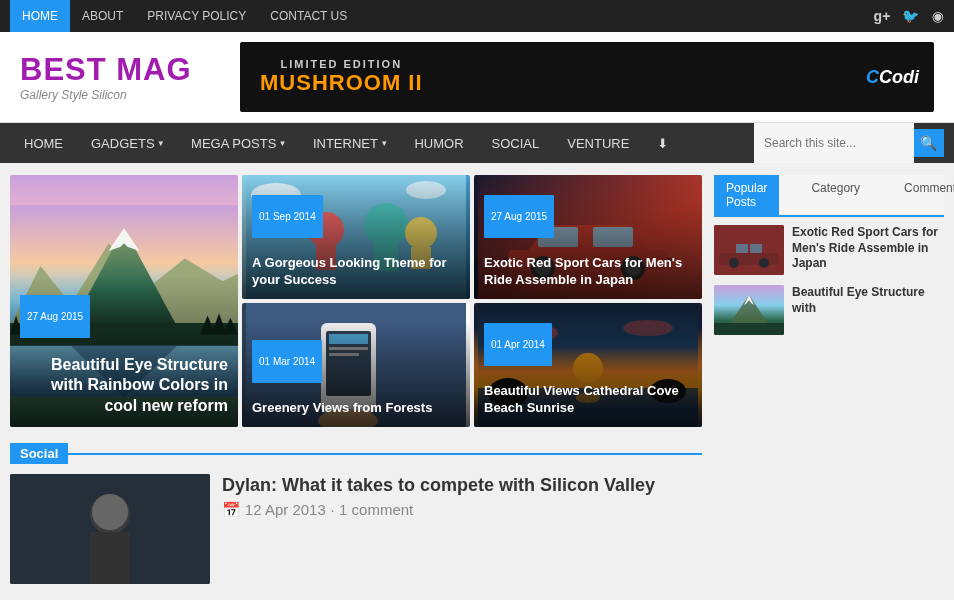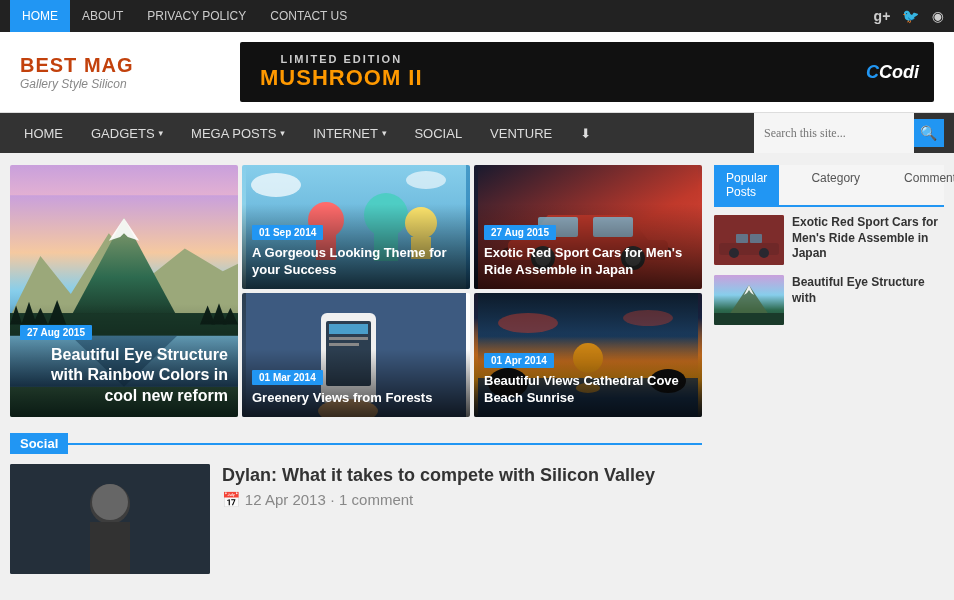--- a/index.html
+++ b/index.html
@@ -9,23 +9,23 @@
     .top-nav { background: #222; height: 32px; display: flex; align-items: center; justify-content: space-between; padding: 0 10px; }
     .top-nav-left { display: flex; gap: 0; }
     .top-nav-item { color: #ccc; padding: 0 12px; height: 32px; display: flex; align-items: center; font-size: 12px; cursor: pointer; }
     .top-nav-item.active { background: #2196F3; color: #fff; }
     .top-nav-right { display: flex; gap: 12px; align-items: center; }
     .social-icon { color: #ccc; font-size: 14px; cursor: pointer; }
 
     
     .header { background: #fff; display: flex; align-items: center; padding: 10px 20px; gap: 20px; border-bottom: 1px solid #ddd; }
     .site-title { min-width: 200px; }
-    .site-title h1 { font-size: 20px; font-weight: bold; color: #c2410c; letter-spacing: 1px; }
+    .site-title h1 { font-size: 31px; font-weight: bold; color: #a21caf; letter-spacing: 1px; }
     .site-title p { font-size: 12px; color: #888; font-style: italic; }
-    .banner-ad { flex: 1; background: #111; height: 60px; display: flex; align-items: center; justify-content: center; border-radius: 2px; overflow: hidden; position: relative; }
+    .banner-ad { flex: 1; background: #111; height: 70px; display: flex; align-items: center; justify-content: center; border-radius: 2px; overflow: hidden; position: relative; }
 
     
     .main-nav { background: #333; display: flex; align-items: center; padding: 0 10px; height: 40px; }
     .nav-items { display: flex; flex: 1; align-items: center; gap: 0; }
     .nav-item { color: #ddd; padding: 0 14px; height: 40px; display: flex; align-items: center; font-size: 13px; cursor: pointer; font-weight: 500; }
     .nav-item .arrow { font-size: 9px; margin-left: 4px; }
     .nav-search { display: flex; align-items: center; margin-left: auto; }
     .nav-search input { background: #f5f5f5; border: none; padding: 5px 10px; font-size: 12px; height: 28px; width: 160px; color: #666; }
     .nav-search button { background: #2196F3; border: none; color: #fff; height: 28px; width: 30px; cursor: pointer; font-size: 14px; }
 
@@ -48,21 +48,21 @@
     
     .car-bg { width: 100%; height: 124px; background: linear-gradient(135deg, #1a1a2e 0%, #16213e 40%, #c0392b 70%, #e74c3c 100%); position: relative; }
     
     .toy-bg { width: 100%; height: 124px; background: linear-gradient(135deg, #87CEEB 0%, #98d8e8 30%, #4a9eca 60%, #2980b9 100%); position: relative; }
     
     .phone-bg { width: 100%; height: 124px; background: linear-gradient(135deg, #2c3e50 0%, #3d5a80 40%, #fff 60%, #f8f9fa 100%); position: relative; }
     
     .beach-bg { width: 100%; height: 124px; background: linear-gradient(180deg, #1a1a2e 0%, #16213e 20%, #e67e22 50%, #f39c12 70%, #2c3e50 100%); position: relative; }
 
     .item-overlay { position: absolute; bottom: 0; left: 0; right: 0; background: linear-gradient(transparent, rgba(0,0,0,0.75)); padding: 20px 10px 10px; }
-    .item-date { display: inline-block; background: #2196F3; color: #fff; font-size: 10px; padding: 2px 7px; margin-bottom: 5px; border-radius: 1px; font-weight: bold; }
+    .item-date { display: inline-block; background: #2196F3; color: #fff; font-size: 10px; padding: 16px 7px; margin-bottom: 17px; border-radius: 1px; }
     .item-title { color: #fff; font-size: 13px; font-weight: bold; line-height: 1.3; }
     .item-title-main { color: #fff; font-size: 16px; font-weight: bold; line-height: 1.3; text-align: right; }
 
     
     .section-header { display: flex; align-items: center; margin-bottom: 10px; }
     .section-label { background: #2196F3; color: #fff; padding: 3px 10px; font-size: 13px; font-weight: bold; }
     .section-line { flex: 1; height: 2px; background: #2196F3; }
 
     .social-section { display: flex; gap: 12px; }
     .social-image { width: 200px; height: 110px; background: linear-gradient(135deg, #2c3e50, #4a4a4a); border-radius: 2px; flex-shrink: 0; }
@@ -124,26 +124,27 @@
         <span class="arrow"> ▾</span>
     </div>
     <div class="nav-item">
       <span>MEGA POSTS</span>
         <span class="arrow"> ▾</span>
     </div>
     <div class="nav-item">
       <span>INTERNET</span>
         <span class="arrow"> ▾</span>
     </div>
+    <div class="nav-item">HUMOR</div>
     <div class="nav-item">SOCIAL</div>
     <div class="nav-item">VENTURE</div>
     <div class="nav-item">⬇</div>
   </div>
   <div class="nav-search">
-    <input type="text" style="background: rgb(245, 245, 245); border: none; padding: 5px 10px; font-size: 12px; height: 40px; width: 160px; color: rgb(102, 102, 102); font-family: Liberation Serif, serif;" placeholder="Search this site...">
+    <input type="text" style="background: rgb(245, 245, 245); border: none; padding: 5px 10px; font-size: 12px; height: 40px; width: 160px; color: rgb(102, 102, 102);" placeholder="Search this site...">
     <button style="background:#2196F3;border:none;color:#fff;height:28px;width:30px;cursor:pointer;font-size:14px;">🔍</button>
   </div>
 </div>
 
 <div class="content-wrapper">
   <div class="main-content">
 
     <div class="featured-grid">
 
       <div class="featured-main" style="cursor:pointer;">

